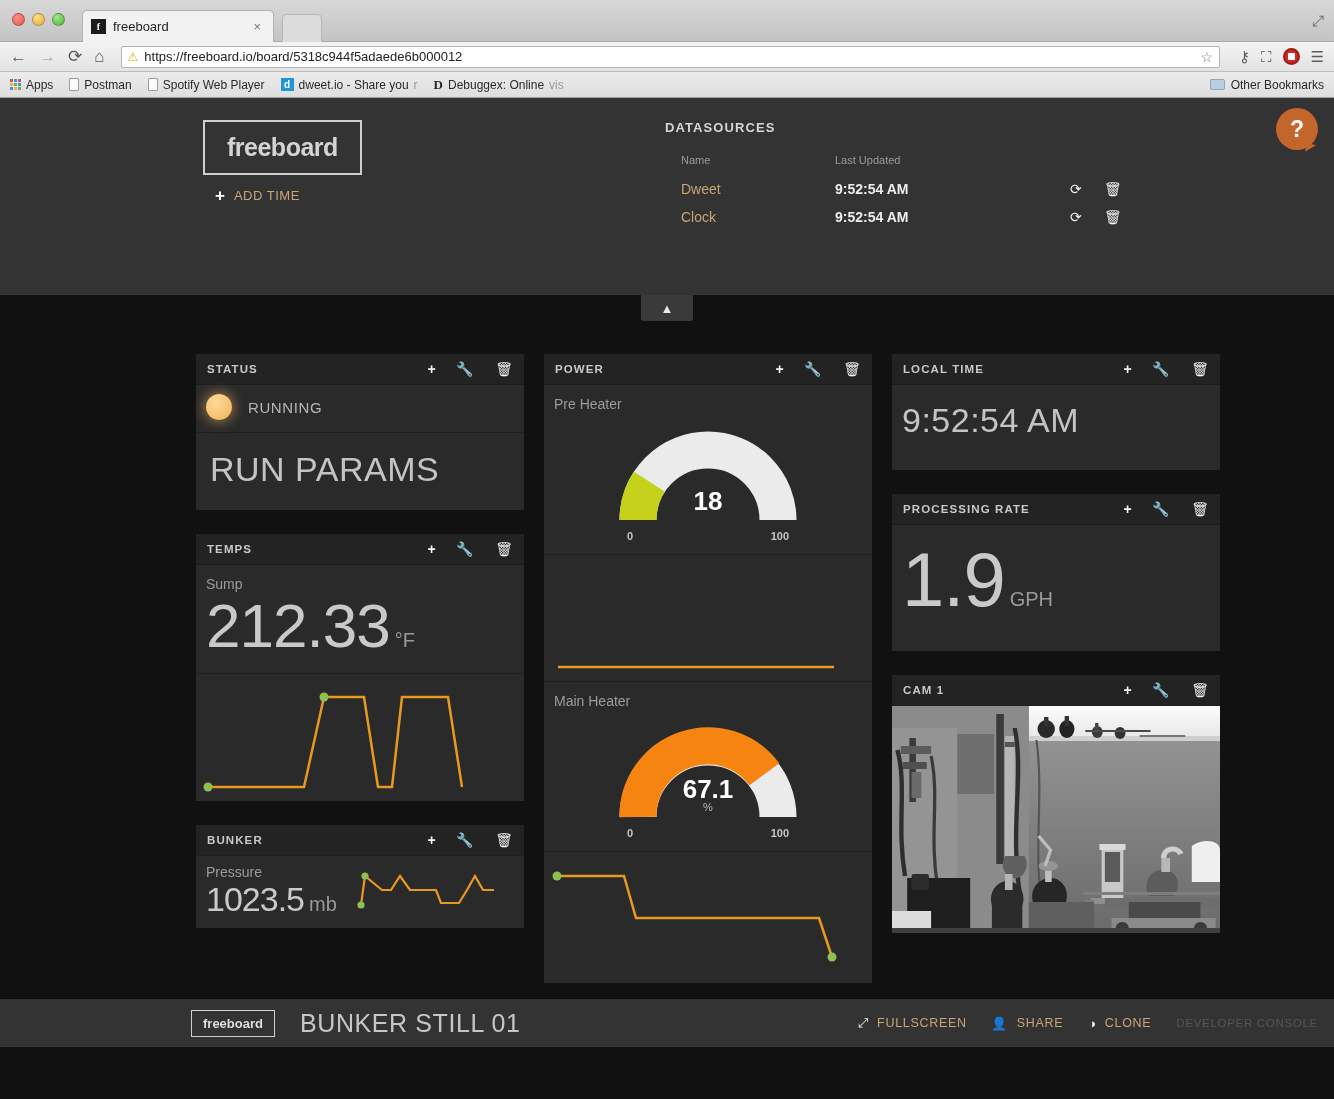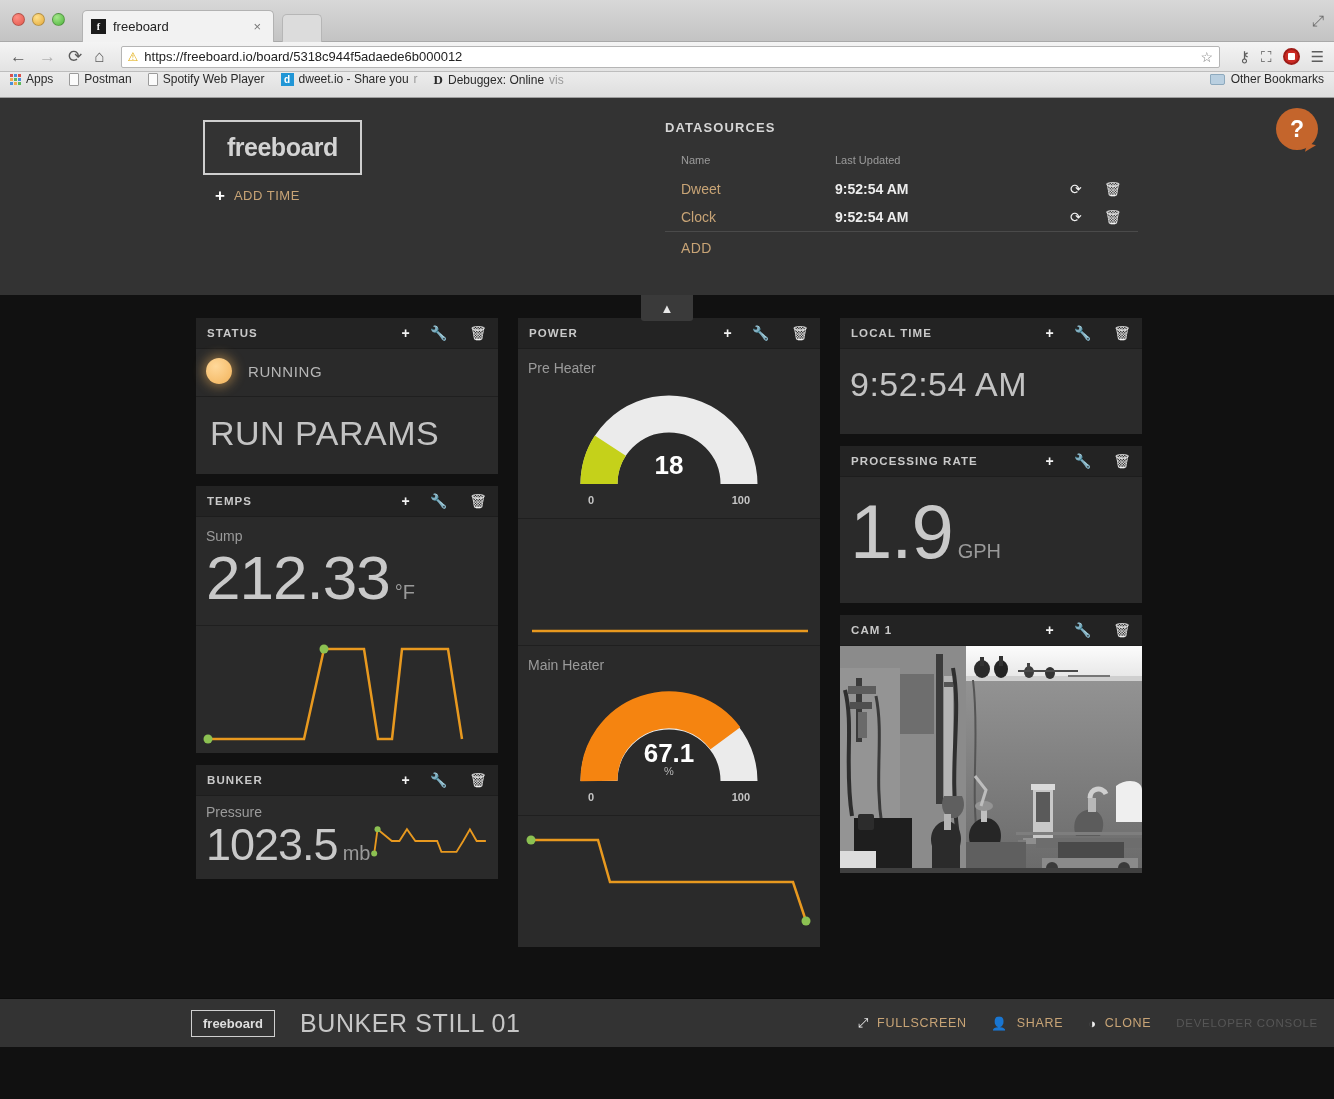--- a/index.html
+++ b/index.html
@@ -65,21 +65,21 @@
     background: #cc2a24; border: 2px solid #9e1c18; display: inline-block;
     position: relative;
   }
   .ext-stop::after {
     content: ""; position: absolute; left: 3px; top: 3px; width: 7px; height: 7px;
     background: #fff; border-radius: 1px;
   }
 
   .bookmarks {
     height: 26px; background: linear-gradient(#ececec, #dedede);
-    display: flex; align-items: flex-start; padding: 0 10px; gap: 16px;
+    display: flex; align-items: center; padding: 0 10px; gap: 16px;
     border-bottom: 1px solid #9e9e9e; position: relative;
   }
   .bm { display: flex; align-items: center; gap: 5px; font-size: 12px; color: #2a2a2a; white-space: nowrap; }
   .bm-grid {
     display: grid; grid-template-columns: repeat(3,3px); grid-template-rows: repeat(3,3px); gap: 1px;
   }
   .bm-grid i { width: 3px; height: 3px; display: block; }
   .bm-page {
     width: 10px; height: 13px; background: #fbfbfb; border: 1px solid #9b9b9b; border-radius: 1px;
   }
@@ -138,21 +138,21 @@
     display: flex; align-items: center; justify-content: center;
     border-radius: 0 0 3px 3px; z-index: 5;
   }
 
   
   .board {
     position: relative; background: #111111;
     height: 752px; padding: 23px 0 0 0;
   }
   .columns { display: flex; gap: 20px; padding-left: 196px; }
-  .col { width: 302px; display: flex; flex-direction: column; gap: 12px; }
+  .col { width: 328px; display: flex; flex-direction: column; gap: 24px; margin-top: 36px; }
 
   .pane { background: #2a2a2a; }
   .pane-head {
     height: 31px; background: #232323; display: flex; align-items: center;
     padding: 0 11px; border-bottom: 1px solid #1d1d1d;
   }
   .pane-title {
     color: #c9c9c9; font-size: 11.5px; font-weight: bold; letter-spacing: 1.1px; flex: 1;
   }
   .pane-tools { display: flex; align-items: center; gap: 21px; }
@@ -175,21 +175,21 @@
   .bigtext {
     color: #c3c3c3; font-size: 34px; font-weight: 300; letter-spacing: .5px;
     font-family: "Liberation Sans", sans-serif;
   }
 
   .metric-row { display: flex; align-items: baseline; }
   .metric-val {
     color: #c9c9c9; font-weight: 300; letter-spacing: -1px; line-height: 1.02;
   }
   .v-xl { font-size: 62px; }
-  .v-md { font-size: 45px; }
+  .v-md { font-size: 34px; }
   .metric-unit { color: #9a9a9a; font-size: 20px; margin-left: 5px; }
   .metric-unit.tiny { font-size: 12px; }
 
   .spark { display: block; }
   .spark-cell { padding: 0; }
 
   
   .gauge-wrap { display: flex; flex-direction: column; align-items: center; padding: 14px 0 6px 0; position: relative; }
   .gauge-val {
     position: absolute; left: 0; right: 0; text-align: center;
@@ -321,27 +321,20 @@
           <td class="ds-icon">⟳</td>
           <td class="ds-icon">🗑</td>
           <td></td>
         </tr>
         <tr>
           <td class="ds-name">Clock</td>
           <td class="ds-updated">9:52:54 AM</td>
           <td class="ds-icon">⟳</td>
           <td class="ds-icon">🗑</td>
           <td></td>
-        </tr>
-        <tr class="ds-add-row">
-          <td class="ds-add">ADD</td>
-          <td></td>
-            <td></td>
-            <td></td>
-            <td></td>
         </tr>
       </tbody>
     </table>
   </div>
 
   <div class="help-bubble">?</div>
   <div class="collapse-btn">▲</div>
 </div>
 
 <div class="board">

